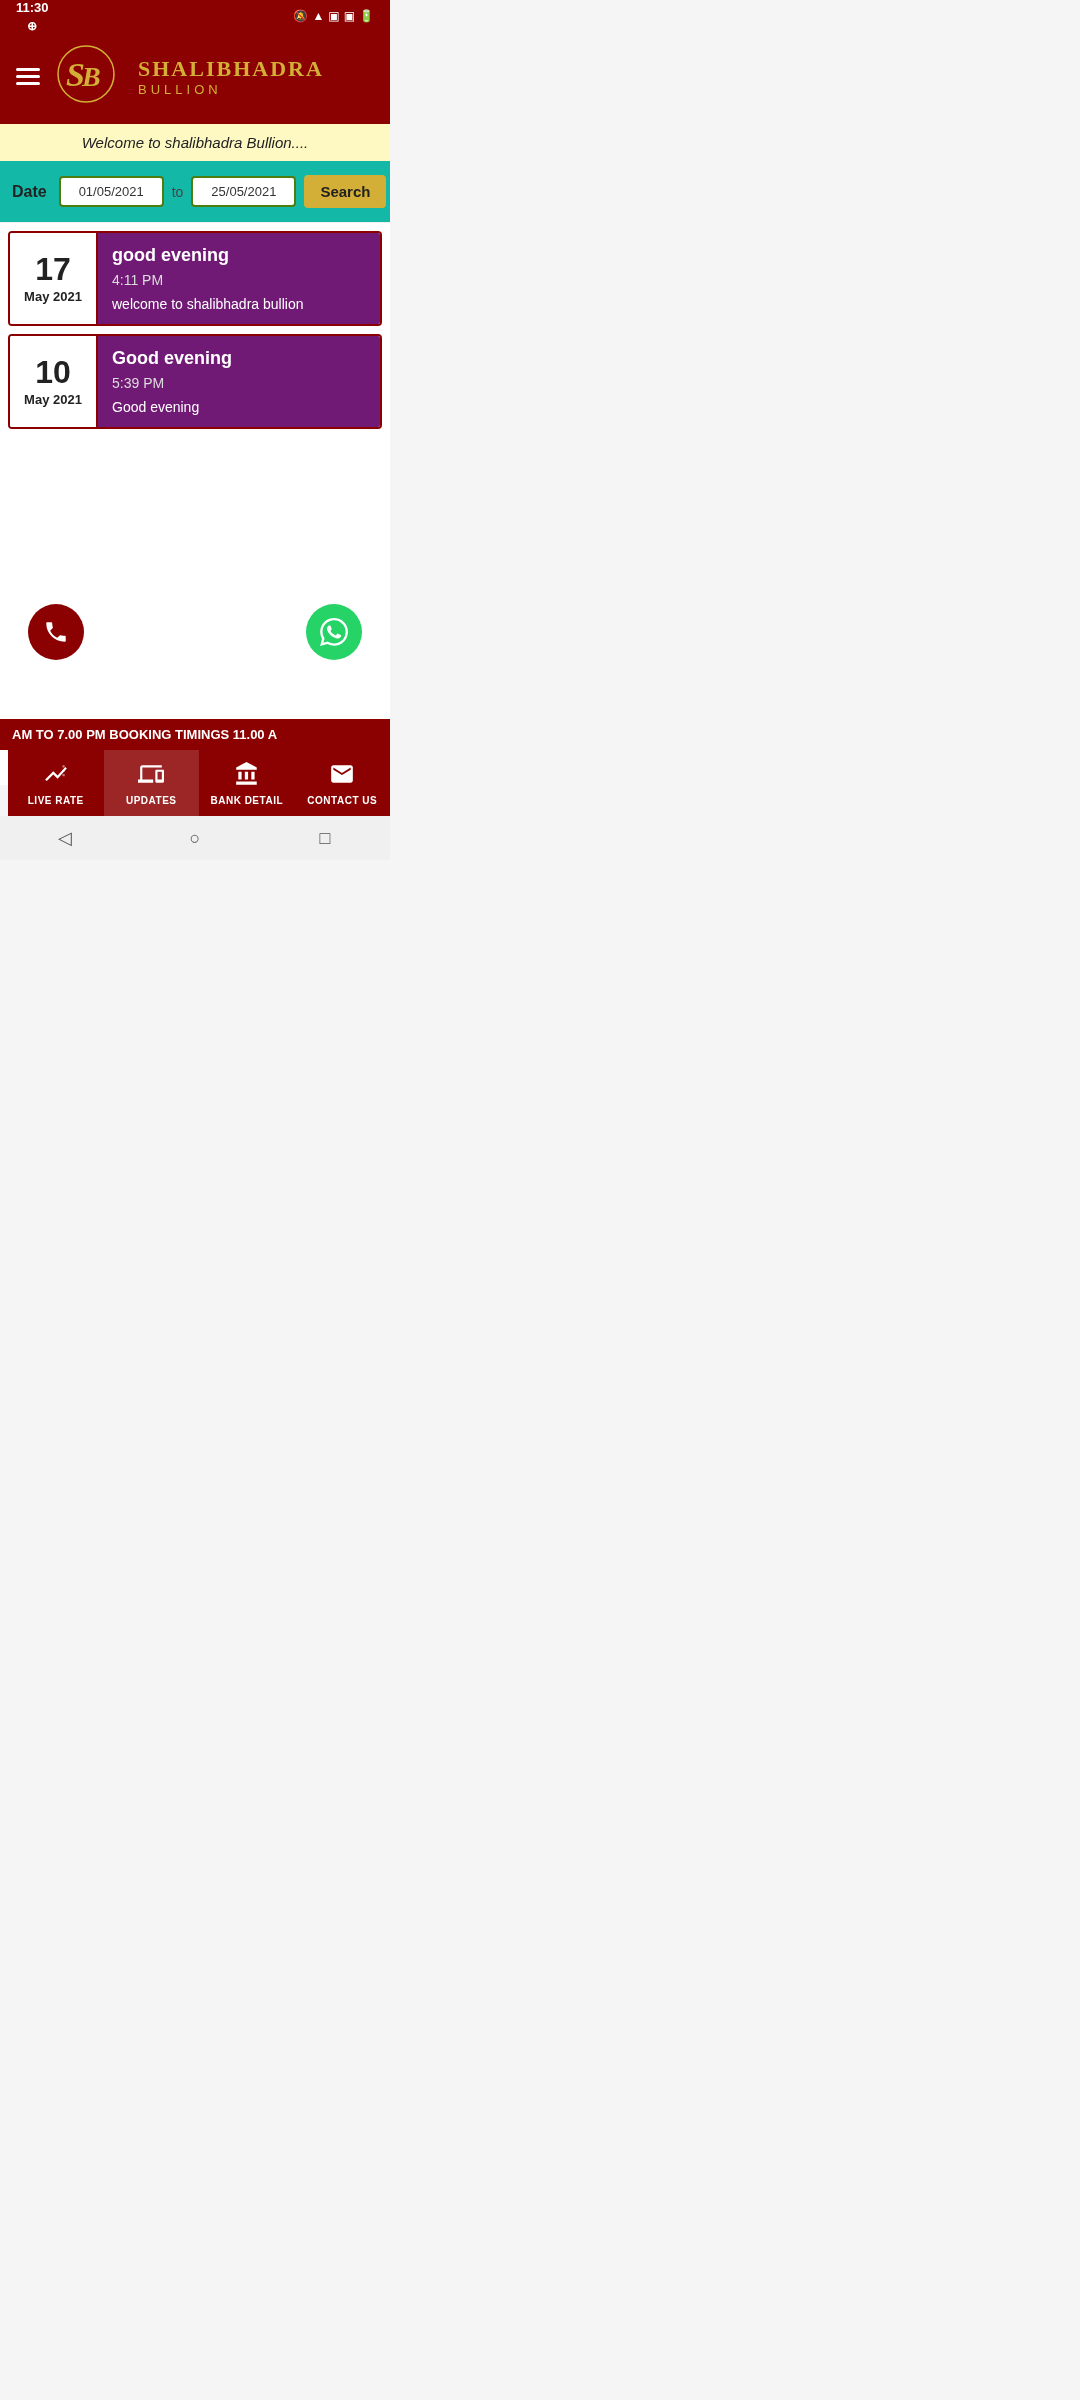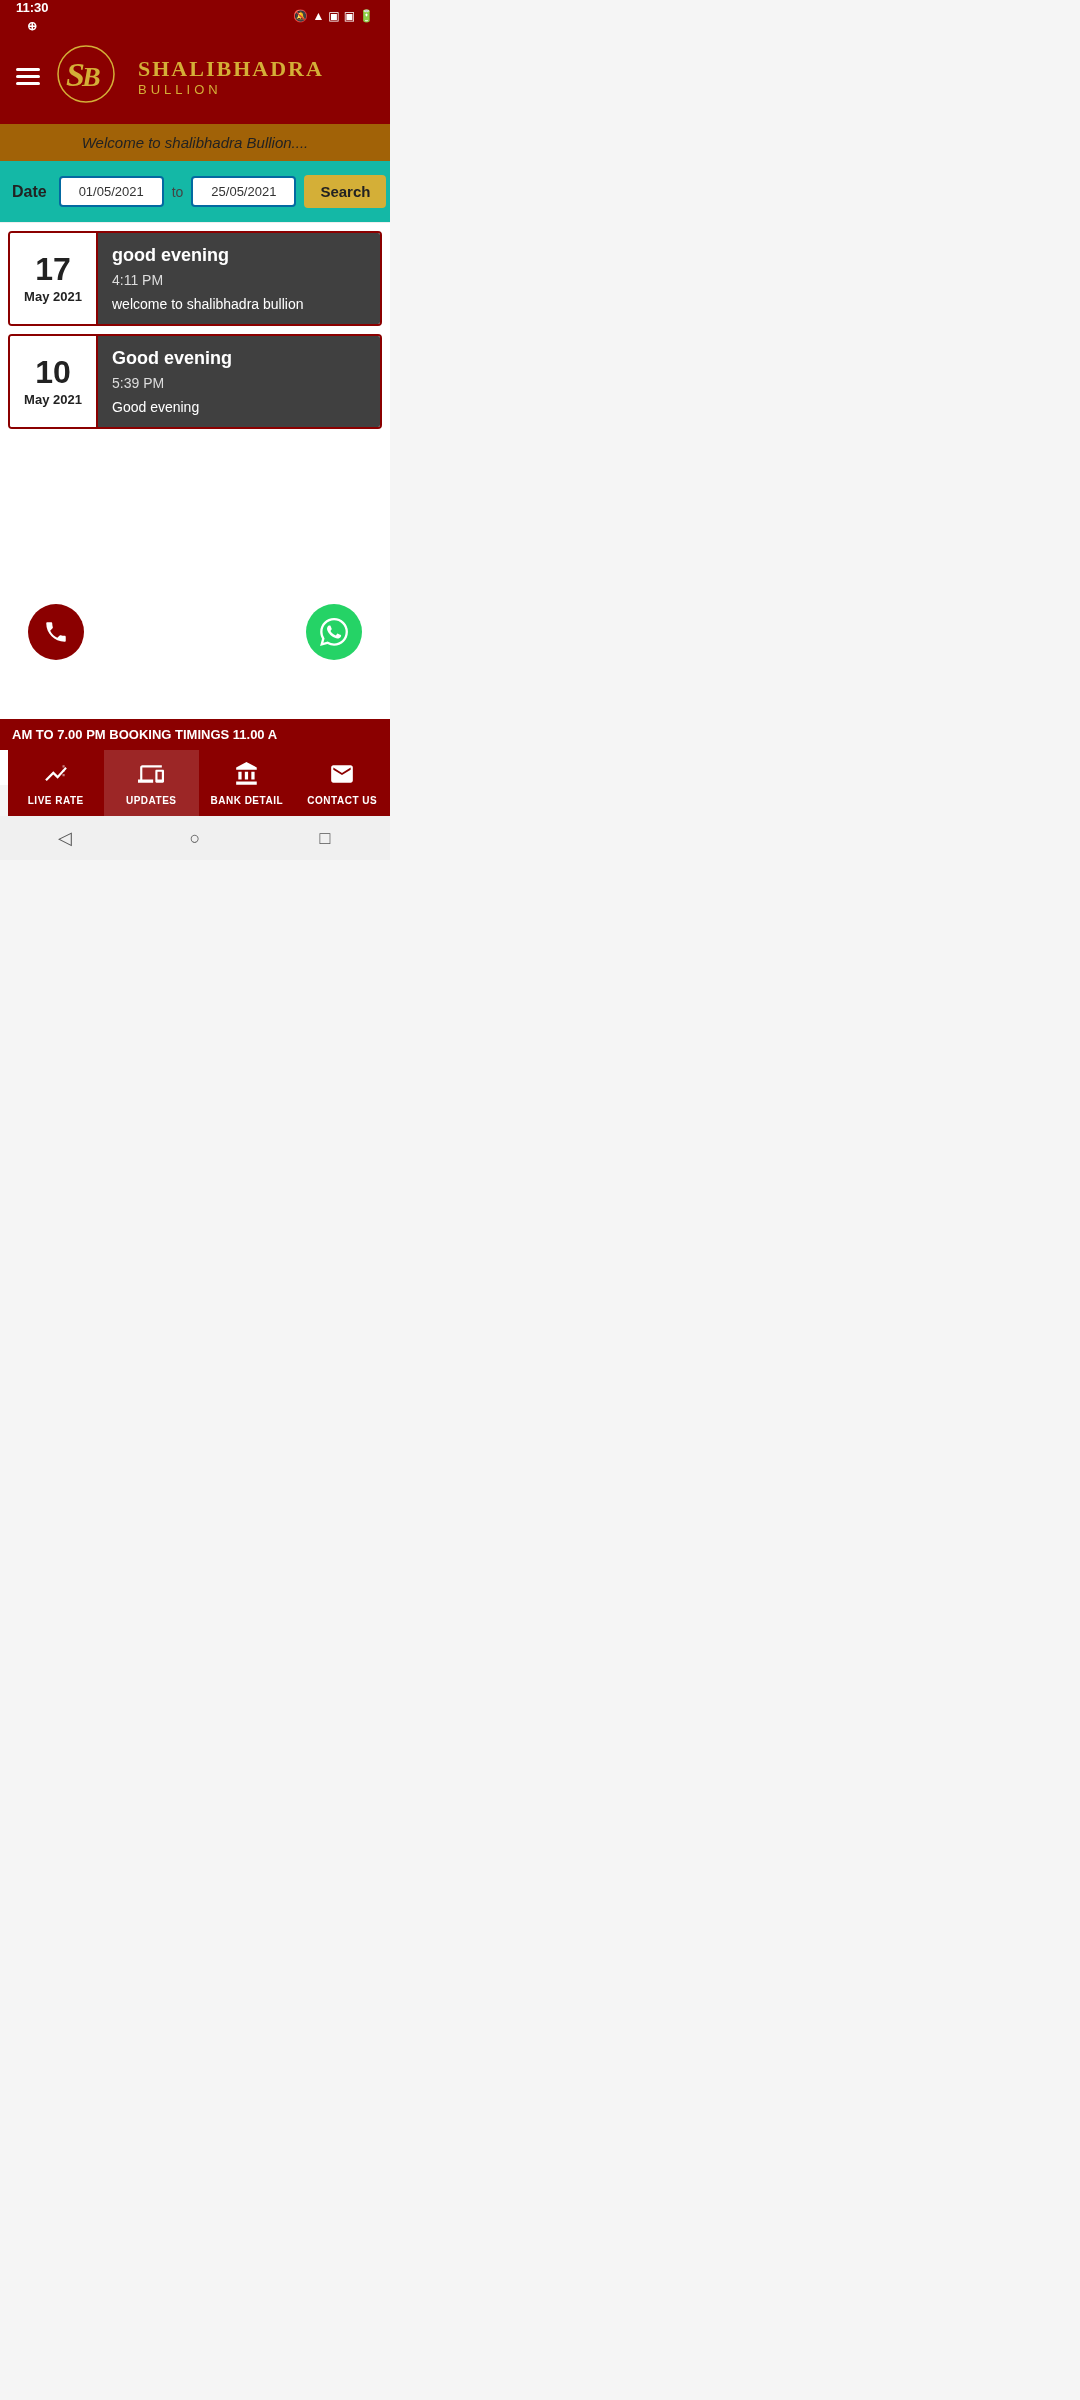--- a/index.html
+++ b/index.html
@@ -81,21 +81,21 @@
     }
     .brand-sub {
       color: #D4AF37;
       font-size: 13px;
       letter-spacing: 4px;
       font-weight: 500;
     }
 
     
     .welcome-banner {
-      background: #a16207;
+      background: #fef9c3;
       padding: 10px 16px;
       text-align: center;
       font-size: 15px;
       color: #222;
       font-style: italic;
     }
 
     
     .date-filter {
       background: #14b8a6;
@@ -105,21 +105,21 @@
       gap: 8px;
       border-bottom: 1px solid #eee;
     }
     .date-label {
       font-size: 16px;
       font-weight: bold;
       color: #222;
       margin-right: 4px;
     }
     .date-input {
-      border: 2px solid #0369a1;
+      border: 2px solid #4d7c0f;
       border-radius: 4px;
       padding: 6px 8px;
       font-size: 13px;
       color: #333;
       width: 105px;
       text-align: center;
     }
     .date-to {
       font-size: 14px;
       color: #444;
@@ -166,21 +166,21 @@
       color: #222;
       line-height: 1;
     }
     .card-month-year {
       font-size: 13px;
       font-weight: bold;
       color: #222;
       margin-top: 4px;
     }
     .card-content {
-      background: #404040;
+      background: #701a75;
       flex: 1;
       padding: 12px 14px;
       display: flex;
       flex-direction: column;
       gap: 4px;
     }
     .card-title {
       color: white;
       font-size: 18px;
       font-weight: bold;

